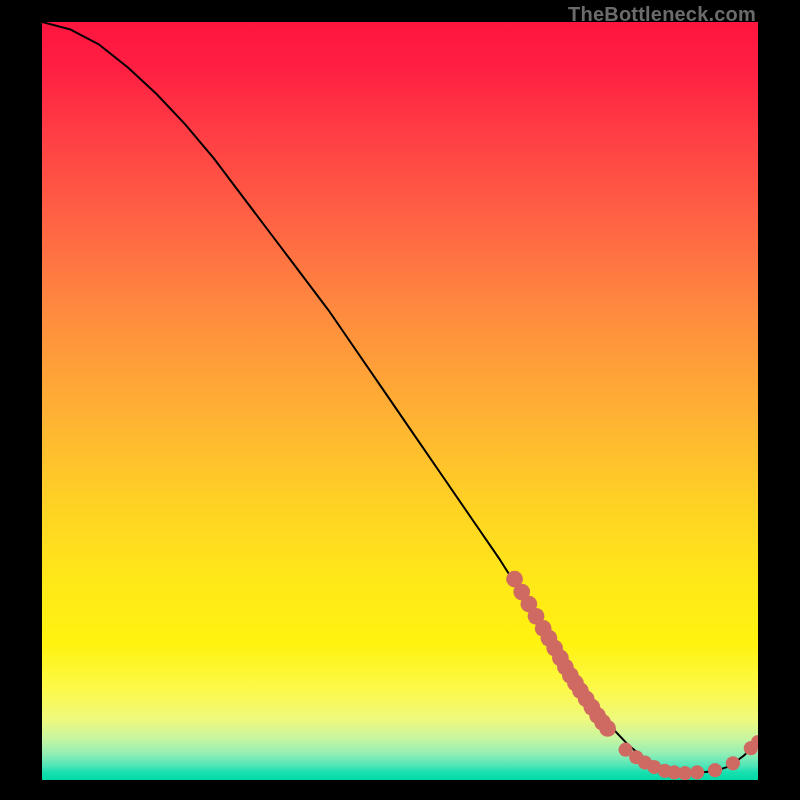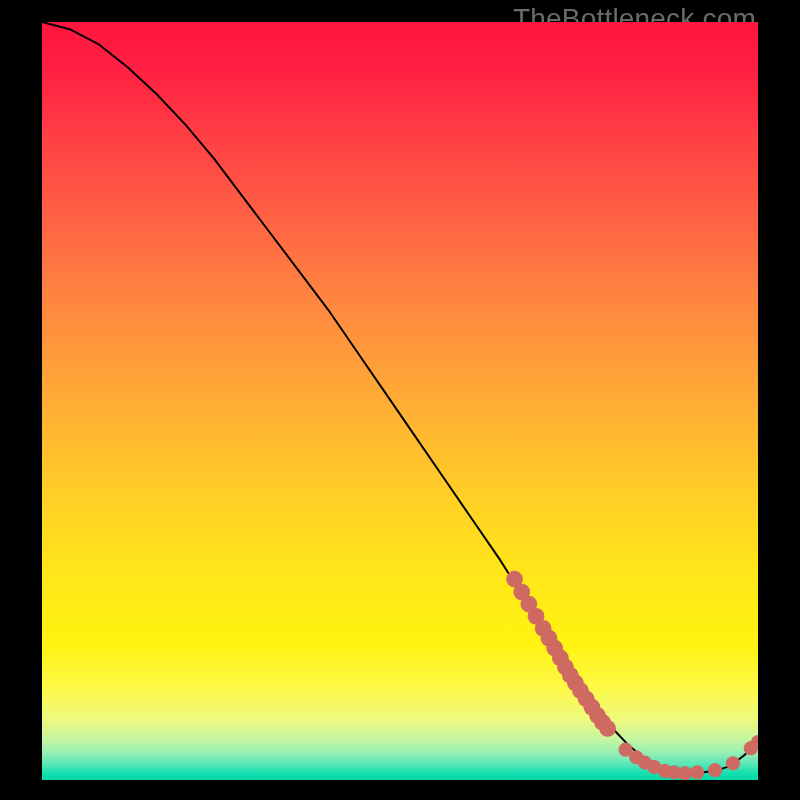--- a/index.html
+++ b/index.html
@@ -42,22 +42,22 @@
       #55e6b8 98%,
       #18dfb0 99%,
       #00d9a5 100%
     );
   }
   .watermark {
     position: absolute;
     top: 3px;
     right: 44px;
     color: #6b6b6b;
-    font-size: 28px;
-    font-weight: 400;
+    font-size: 20px;
+    font-weight: 700;
     letter-spacing: 0.2px;
   }
   svg.overlay {
     position: absolute;
     left: 0;
     top: 0;
     width: 716px;
     height: 758px;
   }
 </style>

